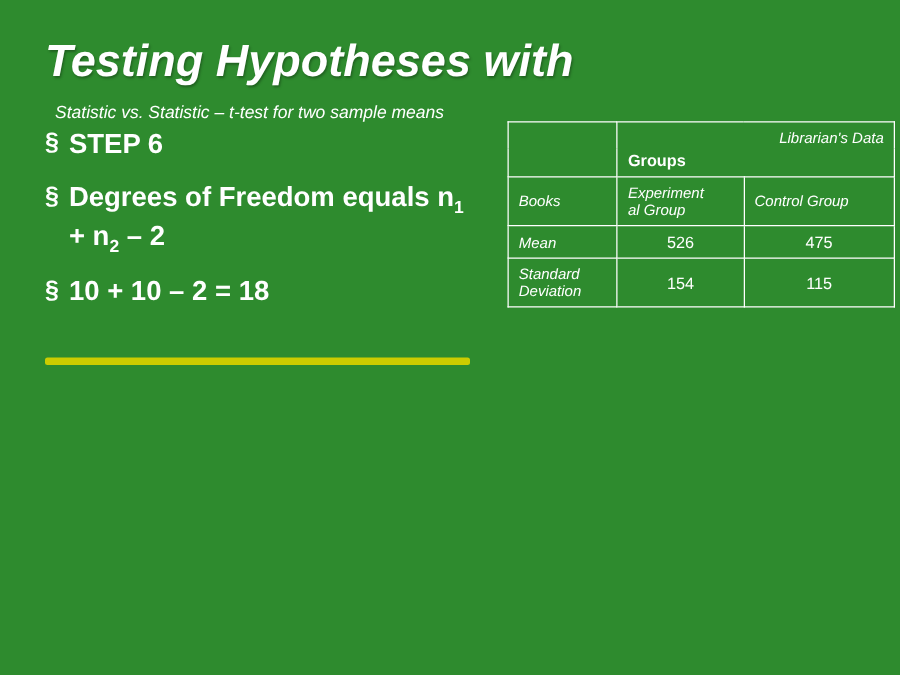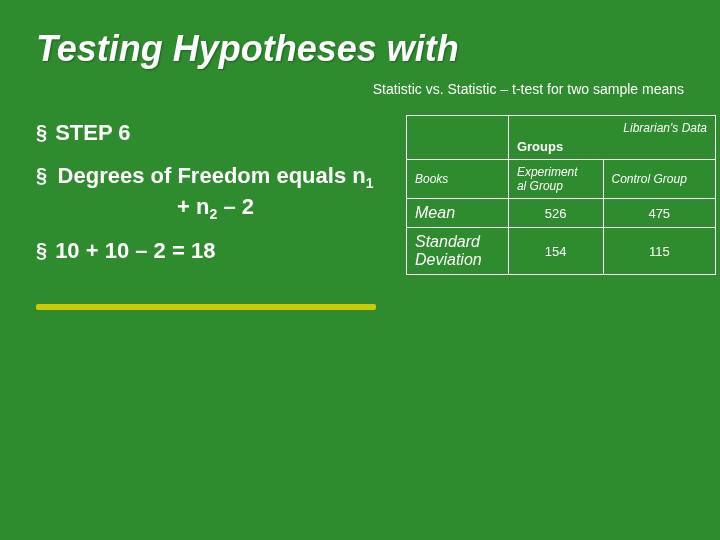--- a/index.html
+++ b/index.html
@@ -27,23 +27,22 @@
       font-weight: 900;
       font-style: italic;
       line-height: 1.15;
       margin-bottom: 12px;
       text-shadow: 1px 1px 2px rgba(0,0,0,0.3);
     }
 
     .subtitle {
       color: #ffffff;
       font-size: 14px;
-      margin-bottom: 18px;
+      font-style: italic;
       margin-left: 8px;
-      text-align: right;
     }
 
     .content-row {
       display: flex;
       flex-direction: row;
       gap: 30px;
       align-items: flex-start;
     }
 
     .bullets {
@@ -67,21 +66,20 @@
       font-weight: bold;
       line-height: 1.3;
       flex-shrink: 0;
     }
 
     .bullet-text {
       color: #ffffff;
       font-size: 22px;
       font-weight: bold;
       line-height: 1.3;
-      text-align: center;
     }
 
     .bullet-text sub {
       font-size: 14px;
     }
 
     
     .table-container {
       flex-shrink: 0;
       width: 310px;
@@ -127,21 +125,21 @@
     .header-row td:first-child {
       text-align: left;
     }
 
     .data-row td {
       font-size: 13px;
     }
 
     .data-row td:first-child {
       font-style: italic;
-      font-size: 16px;
+      font-size: 12px;
     }
 
     .data-row td:not(:first-child) {
       text-align: center;
     }
 
     
     .bottom-bar {
       margin-top: 24px;
       height: 6px;

